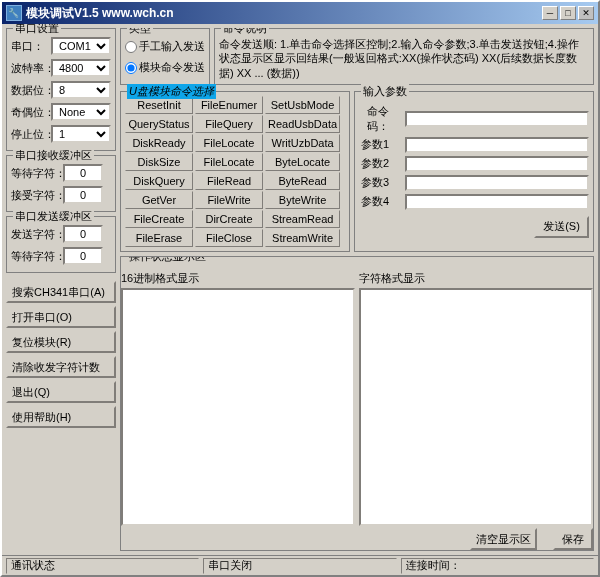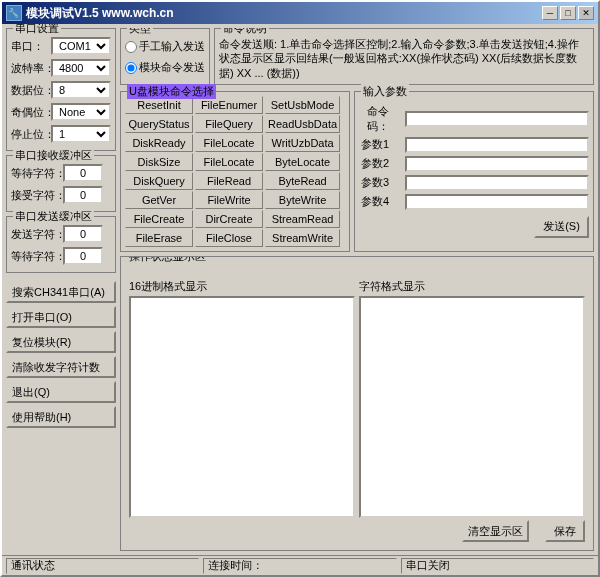--- a/index.html
+++ b/index.html
@@ -244,23 +244,24 @@
       border: 1px solid #808080;
       padding: 4px;
       position: relative;
       display: flex;
       gap: 2px;
     }
     .udisk-section-title {
       position: absolute;
       top: -8px;
       left: 6px;
-      background: #8b5cf6;
-      padding: 0 2px;
-      font-size: 11px;
+      background: #0ea5e9;
+      padding: 0 2px;
+      font-size: 11px;
+      font-style: italic;
     }
     .udisk-cmd-col {
       display: flex;
       flex-direction: column;
       gap: 1px;
       min-width: 68px;
     }
     .udisk-cmd-btn {
       height: 18px;
       font-size: 11px;
@@ -325,21 +326,21 @@
 
     
     .status-area {
       display: flex;
       gap: 4px;
       flex: 1;
       min-height: 0;
     }
     .status-box {
       border: 1px solid #808080;
-      padding: 8px;
+      padding: 0;
       position: relative;
       flex: 1;
       display: flex;
       flex-direction: column;
       overflow: hidden;
     }
     .status-box-title {
       position: absolute;
       top: -8px;
       left: 6px;
@@ -632,20 +633,20 @@
 
     </div>
 
   </div>
 
   <div class="status-bar">
     <div class="status-segment">
       <span>通讯状态</span>
     </div>
     <div class="status-segment">
+      <span>串口关闭</span>
+    </div>
+    <div class="status-segment">
       <span>连接时间：</span>
     </div>
-    <div class="status-segment">
-      <span>串口关闭</span>
-    </div>
   </div>
 
 </div>
 
 </body></html>

